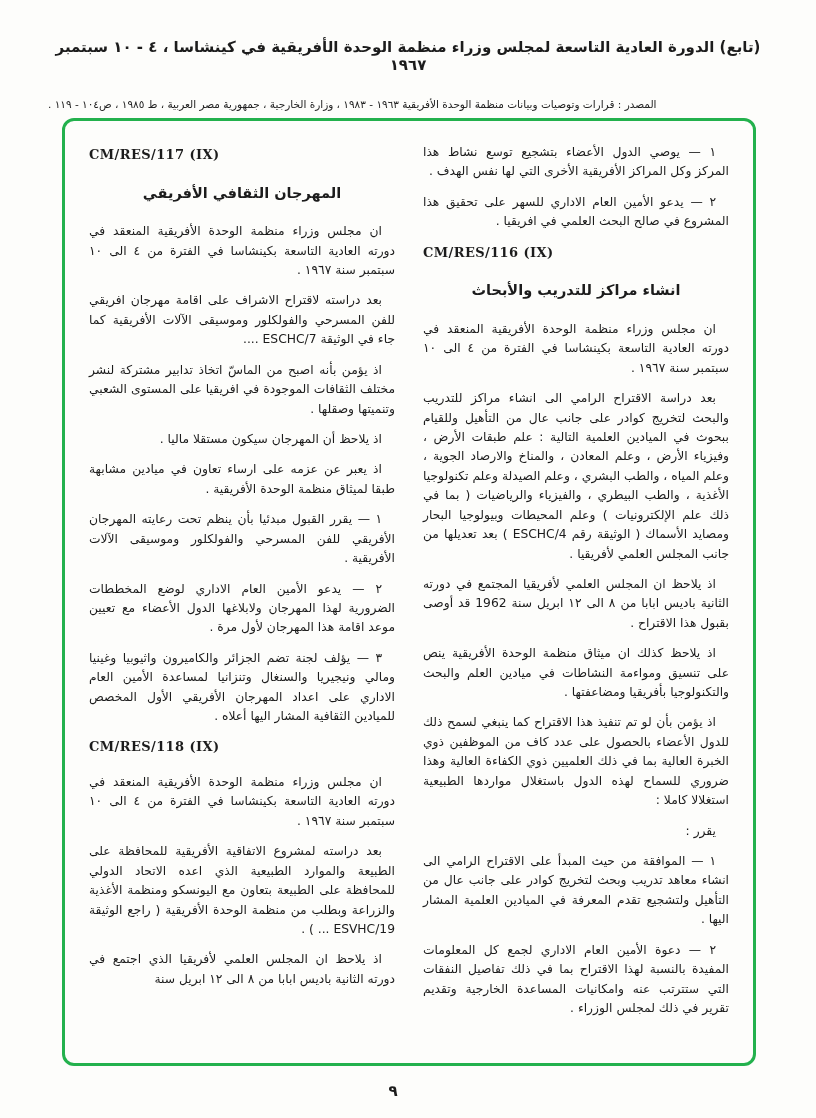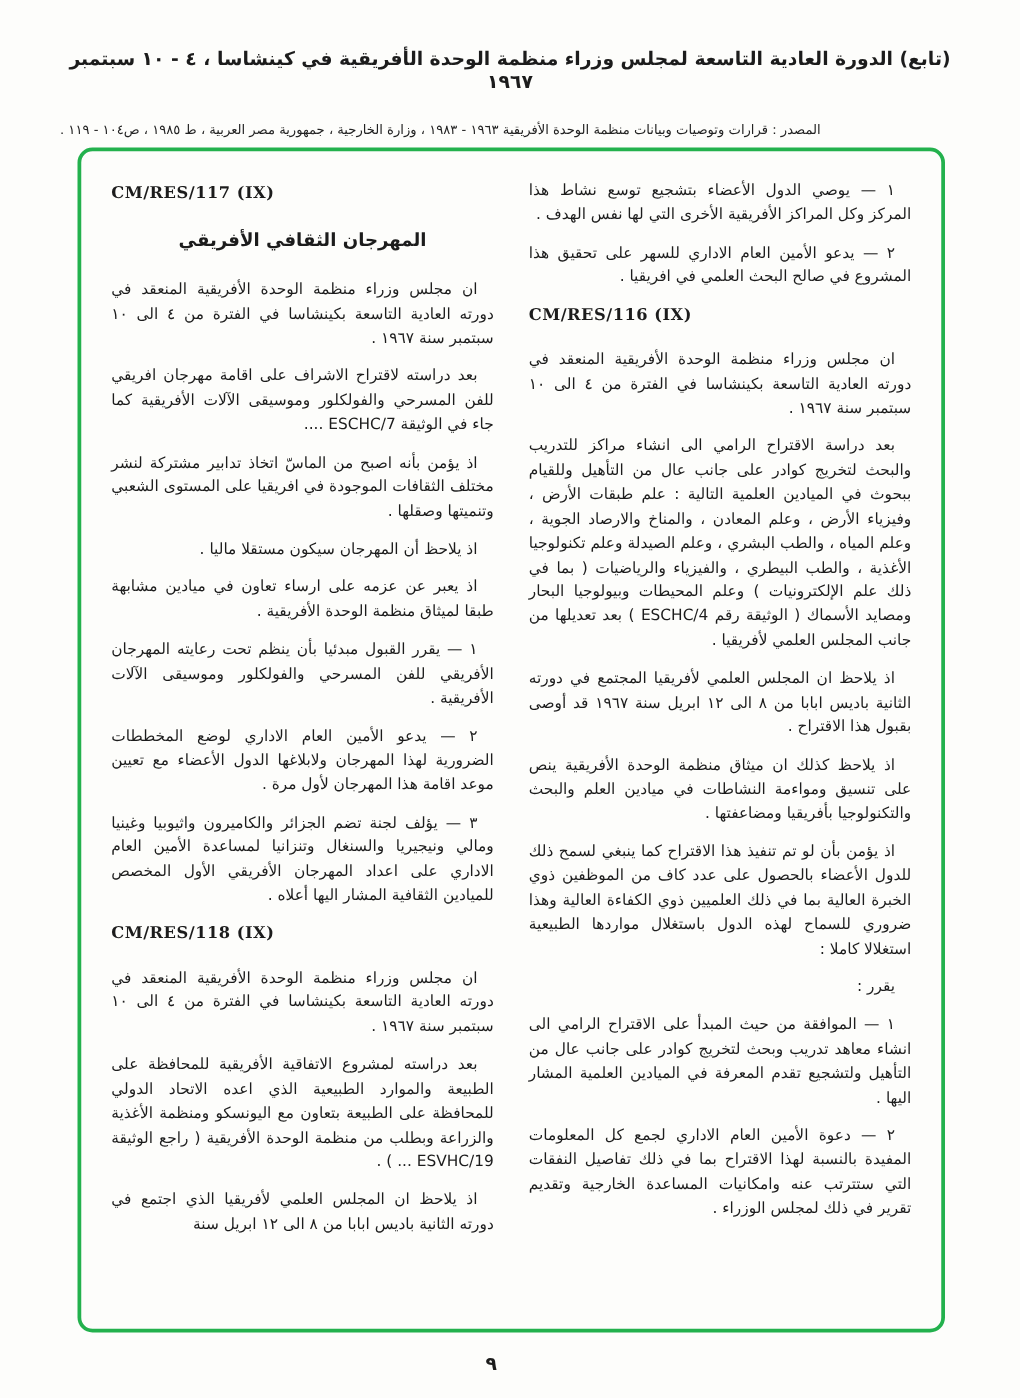--- a/index.html
+++ b/index.html
@@ -104,23 +104,24 @@
   <div class="header-title">(تابع) الدورة العادية التاسعة لمجلس وزراء منظمة الوحدة الأفريقية في كينشاسا ، ٤ - ١٠ سبتمبر ١٩٦٧</div>
   <div class="header-source">المصدر : قرارات وتوصيات وبيانات منظمة الوحدة الأفريقية ١٩٦٣ - ١٩٨٣ ، وزارة الخارجية ، جمهورية مصر العربية ، ط ١٩٨٥ ، ص١٠٤ - ١١٩ .</div>
 </div>
 
 <div class="content-frame" style="border-color: rgb(35, 177, 77);">
   <div class="columns">
     <div class="col">
         <div class="block para">١ — يوصي الدول الأعضاء بتشجيع توسع نشاط هذا المركز وكل المراكز الأفريقية الأخرى التي لها نفس الهدف .</div>
         <div class="block para">٢ — يدعو الأمين العام الاداري للسهر على تحقيق هذا المشروع في صالح البحث العلمي في افريقيا .</div>
         <div class="block code">CM/RES/116 (IX)</div>
+        <div class="block heading">انشاء مراكز للتدريب والأبحاث</div>
         <div class="block para">ان مجلس وزراء منظمة الوحدة الأفريقية المنعقد في دورته العادية التاسعة بكينشاسا في الفترة من ٤ الى ١٠ سبتمبر سنة ١٩٦٧ .</div>
         <div class="block para">بعد دراسة الاقتراح الرامي الى انشاء مراكز للتدريب والبحث لتخريج كوادر على جانب عال من التأهيل وللقيام ببحوث في الميادين العلمية التالية : علم طبقات الأرض ، وفيزياء الأرض ، وعلم المعادن ، والمناخ والارصاد الجوية ، وعلم المياه ، والطب البشري ، وعلم الصيدلة وعلم تكنولوجيا الأغذية ، والطب البيطري ، والفيزياء والرياضيات ( بما في ذلك علم الإلكترونيات ) وعلم المحيطات وبيولوجيا البحار ومصايد الأسماك ( الوثيقة رقم ESCHC/4 ) بعد تعديلها من جانب المجلس العلمي لأفريقيا .</div>
-        <div class="block para">اذ يلاحظ ان المجلس العلمي لأفريقيا المجتمع في دورته الثانية باديس ابابا من ٨ الى ١٢ ابريل سنة ١٩٦٧ قد أوصى بقبول هذا الاقتراح .</div>
+        <div class="block para">اذ يلاحظ ان المجلس العلمي لأفريقيا المجتمع في دورته الثانية باديس ابابا من ٨ الى ١٢ ابريل سنة 1962 قد أوصى بقبول هذا الاقتراح .</div>
         <div class="block para">اذ يلاحظ كذلك ان ميثاق منظمة الوحدة الأفريقية ينص على تنسيق ومواءمة النشاطات في ميادين العلم والبحث والتكنولوجيا بأفريقيا ومضاعفتها .</div>
         <div class="block para">اذ يؤمن بأن لو تم تنفيذ هذا الاقتراح كما ينبغي لسمح ذلك للدول الأعضاء بالحصول على عدد كاف من الموظفين ذوي الخبرة العالية بما في ذلك العلميين ذوي الكفاءة العالية وهذا ضروري للسماح لهذه الدول باستغلال مواردها الطبيعية استغلالا كاملا :</div>
         <div class="block para">يقرر :</div>
         <div class="block para">١ — الموافقة من حيث المبدأ على الاقتراح الرامي الى انشاء معاهد تدريب وبحث لتخريج كوادر على جانب عال من التأهيل ولتشجيع تقدم المعرفة في الميادين العلمية المشار اليها .</div>
         <div class="block para">٢ — دعوة الأمين العام الاداري لجمع كل المعلومات المفيدة بالنسبة لهذا الاقتراح بما في ذلك تفاصيل النفقات التي ستترتب عنه وامكانيات المساعدة الخارجية وتقديم تقرير في ذلك لمجلس الوزراء .</div>
       </div>
     <div class="col">
         <div class="block code">CM/RES/117 (IX)</div>
         <div class="block heading">المهرجان الثقافي الأفريقي</div>
         <div class="block para">ان مجلس وزراء منظمة الوحدة الأفريقية المنعقد في دورته العادية التاسعة بكينشاسا في الفترة من ٤ الى ١٠ سبتمبر سنة ١٩٦٧ .</div>

